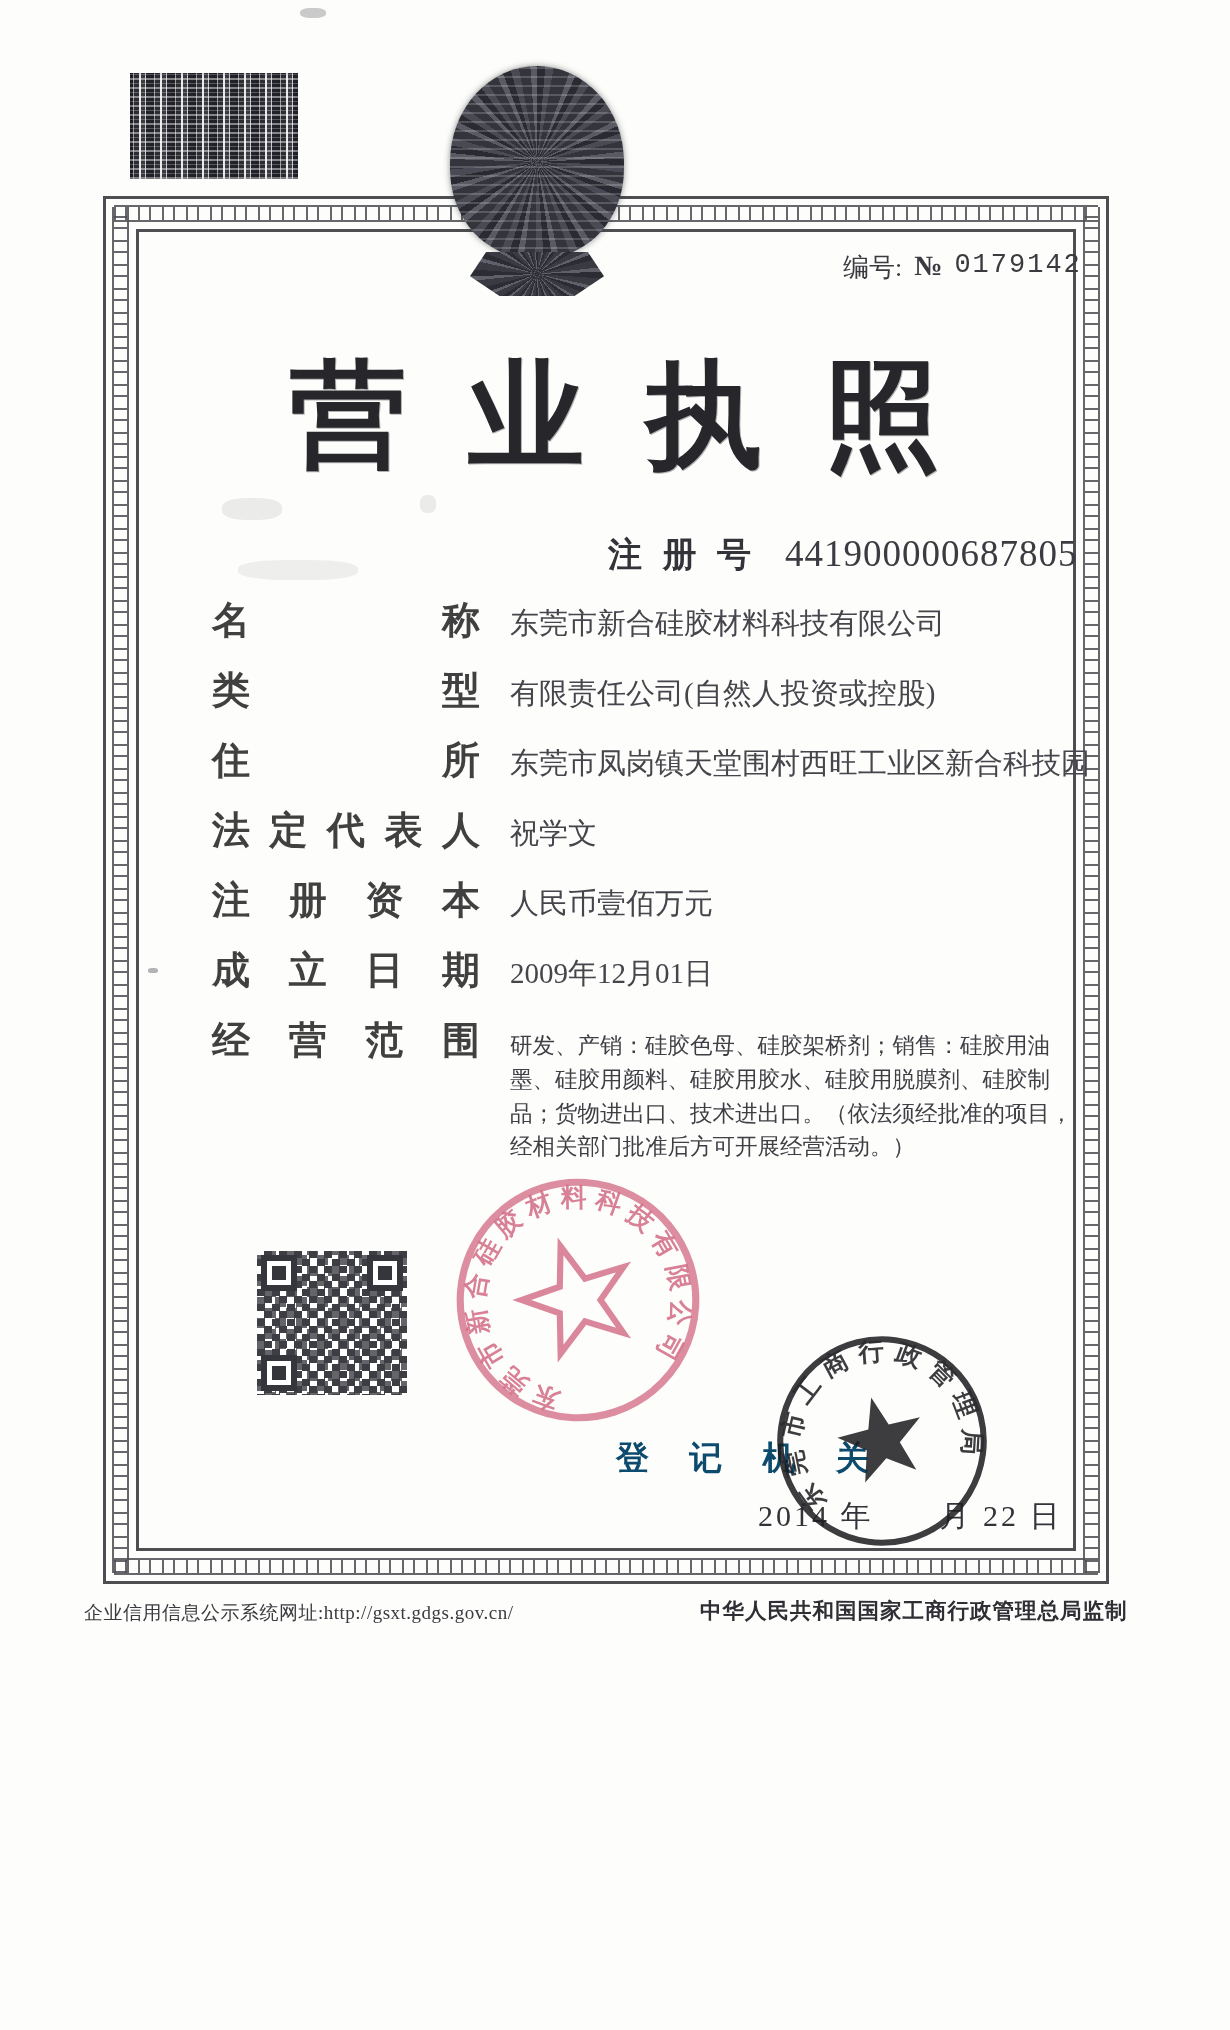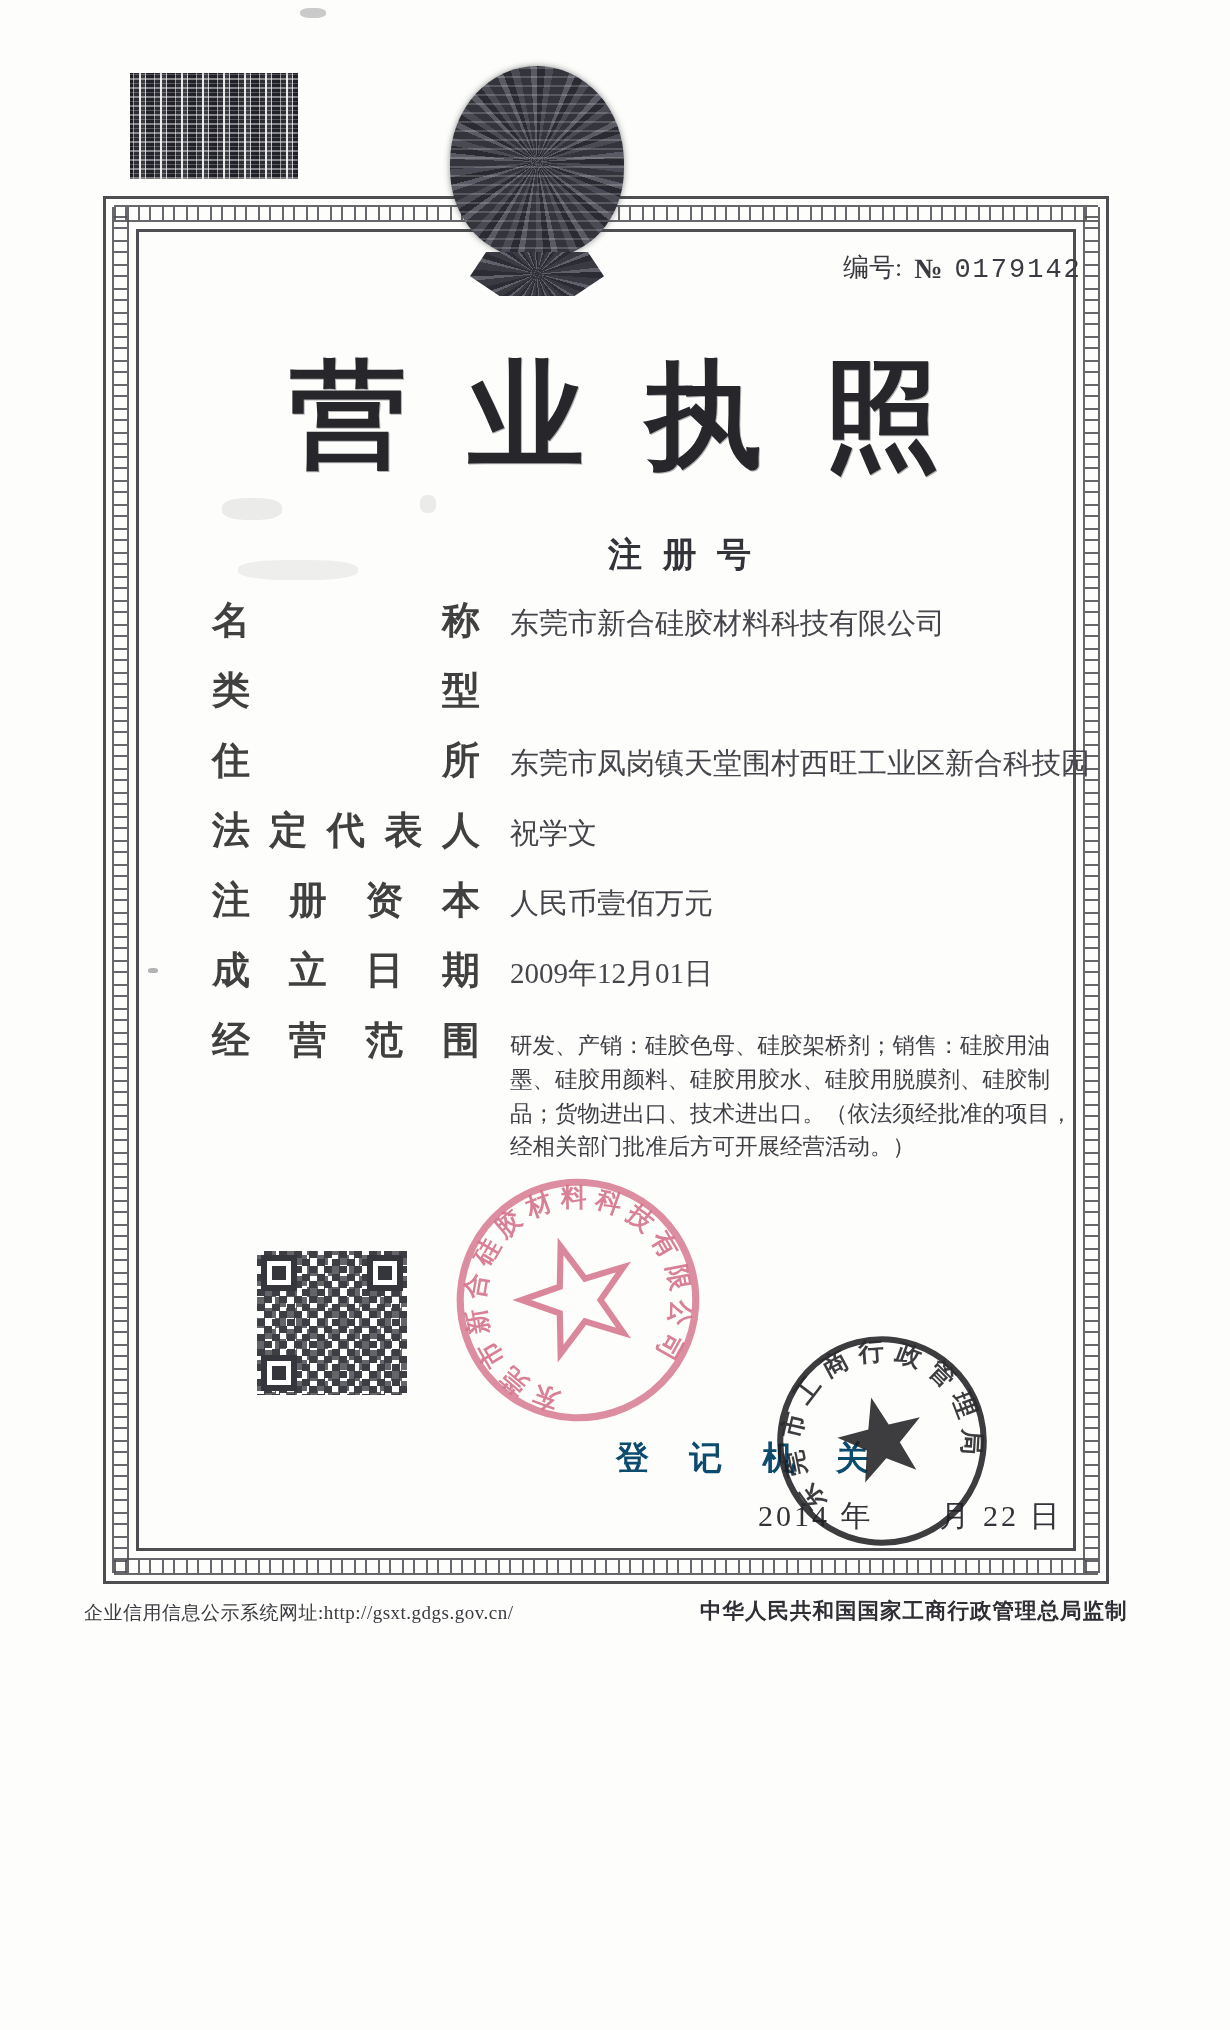--- a/index.html
+++ b/index.html
@@ -34,21 +34,21 @@
     border-radius:50% 50% 46% 46%;
     background:
       repeating-linear-gradient(0deg, rgba(255,255,255,.18) 0 2px, transparent 2px 9px),
       repeating-conic-gradient(from 13deg, #34343c 0 7deg, #5a5a64 7deg 11deg, #2a2a32 11deg 16deg, #4a4a54 16deg 21deg);
     box-shadow:0 0 6px rgba(40,40,48,.5); }
   .emblem-base { position:absolute; left:22px; top:186px; width:134px; height:44px;
     clip-path:polygon(12% 0, 88% 0, 100% 55%, 78% 100%, 22% 100%, 0 55%);
     background:repeating-conic-gradient(from 40deg, #3a3a42 0 8deg, #60606a 8deg 12deg, #2c2c34 12deg 18deg); }
 
   
-  .serial { position:absolute; left:843px; top:250px; display:flex; align-items:flex-end; gap:12px; font-size:26px; color:#3a3a40; z-index:4; }
+  .serial { position:absolute; left:843px; top:250px; display:flex; align-items:flex-start; gap:12px; font-size:26px; color:#3a3a40; z-index:4; }
   .serial .sym { font-weight:700; font-size:28px; }
   .serial .num { font-family:"Liberation Mono", monospace; font-size:27px; letter-spacing:2px; }
 
   .doc-title { position:absolute; left:140px; top:338px; width:950px; text-align:center;
     font-size:116px; font-weight:800; letter-spacing:62px; text-indent:62px; color:#26262b;
     text-shadow:1px 1px 0 rgba(38,38,43,.35); }
 
   .reg-line { position:absolute; left:608px; top:532px; display:flex; align-items:flex-start; gap:28px; }
   .reg-line .lbl { font-size:34px; letter-spacing:6px; color:#33333a; font-weight:600; }
   .reg-line .num { font-size:37px; color:#3b3b42; letter-spacing:1px; }
@@ -119,29 +119,31 @@
   <div class="serial">
     <span>编号:</span>
     <span class="sym">№</span>
     <span class="num">0179142</span>
   </div>
 
   <div class="doc-title">营业执照</div>
 
   <div class="reg-line">
     <span class="lbl">注 册 号</span>
+    <span class="num">441900000687805</span>
   </div>
 
   <div class="fields">
     <div class="field-row">
       <div class="f-label">名称</div>
       <div class="f-value">东莞市新合硅胶材料科技有限公司</div>
     </div>
     <div class="field-row">
       <div class="f-label">类型</div>
+      <div class="f-value">有限责任公司(自然人投资或控股)</div>
     </div>
     <div class="field-row">
       <div class="f-label">住所</div>
       <div class="f-value">东莞市凤岗镇天堂围村西旺工业区新合科技园</div>
     </div>
     <div class="field-row">
       <div class="f-label">法定代表人</div>
       <div class="f-value">祝学文</div>
     </div>
     <div class="field-row">

